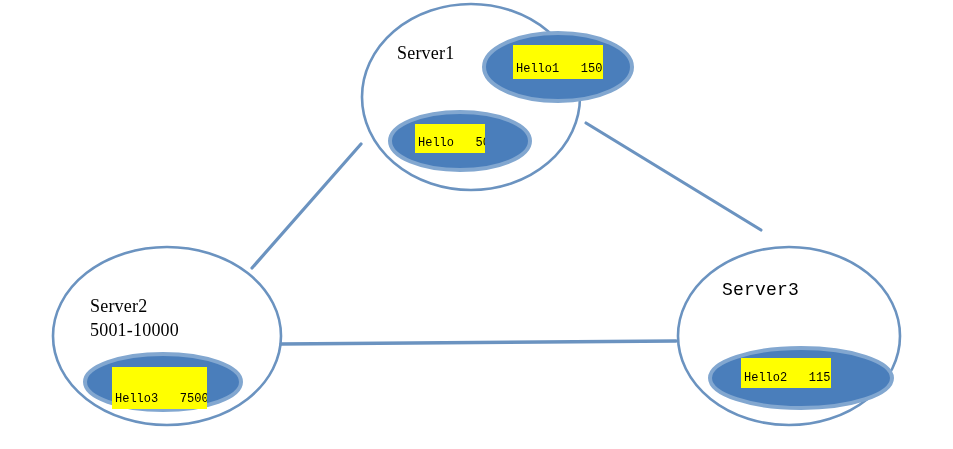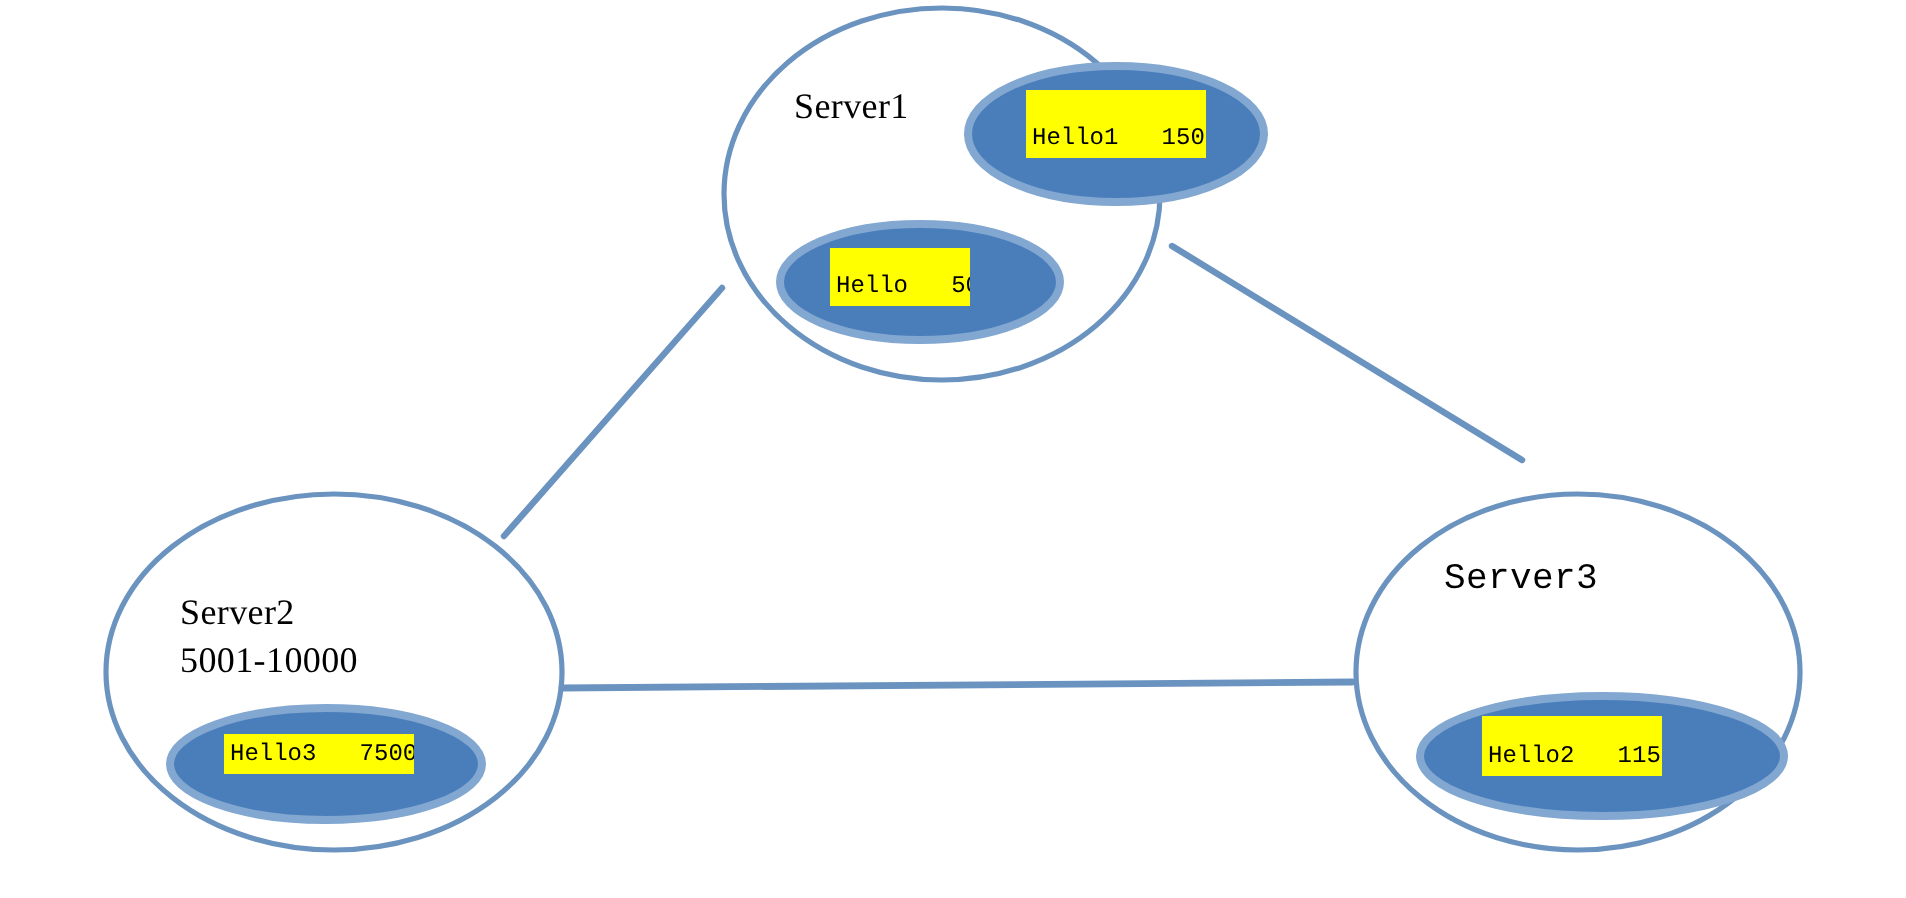--- a/index.html
+++ b/index.html
@@ -97,21 +97,21 @@
   </div>
 
   <div class="kv-chip" style="left:513px; top:45px; width:90px; height:34px;">
     <span class="kv-text">Hello1   1500</span>
   </div>
 
   <div class="kv-chip" style="left:415px; top:124px; width:70px; height:29px;">
     <span class="kv-text">Hello   500</span>
   </div>
 
-  <div class="kv-chip" style="left:112px; top:367px; width:95px; height:20px;">
+  <div class="kv-chip" style="left:112px; top:367px; width:95px; height:42px;">
     <span class="kv-text">Hello3   7500</span>
   </div>
 
   <div class="kv-chip" style="left:741px; top:358px; width:90px; height:30px;">
     <span class="kv-text">Hello2   11500</span>
   </div>
 
 </div>
 
 </body></html>

